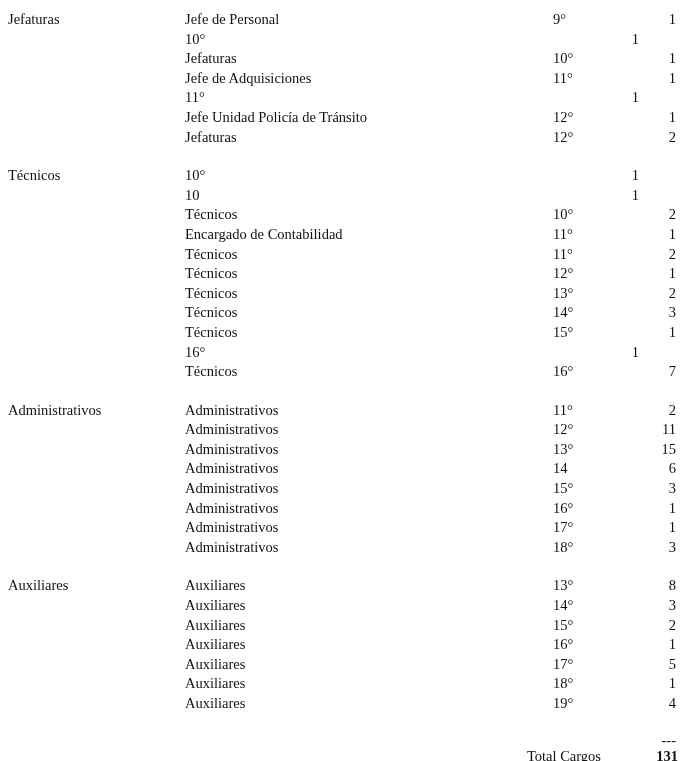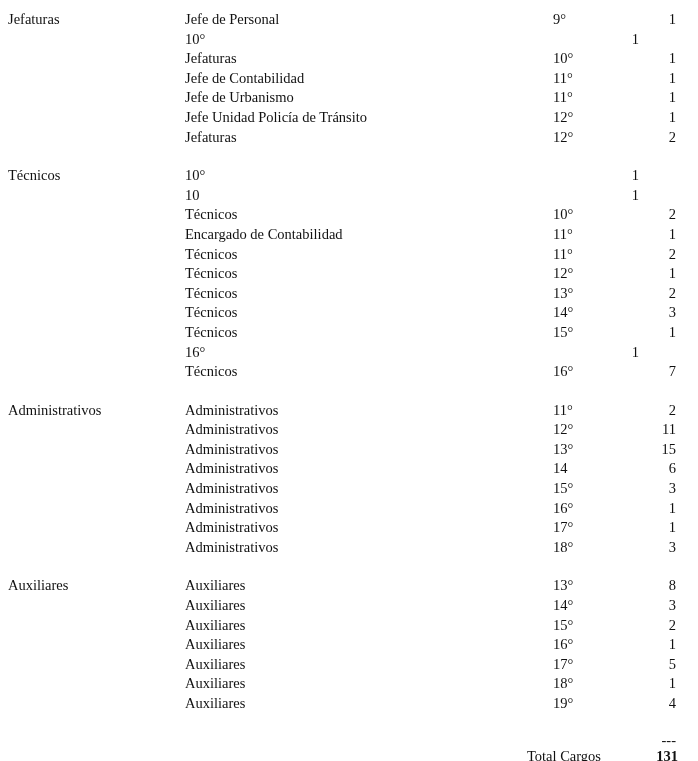--- a/index.html
+++ b/index.html
@@ -59,27 +59,26 @@
           <div class="cell-count">1</div>
         </div>
         <div class="row">
           <div class="cell-category"></div>
           <div class="cell-position">Jefaturas</div>
           <div class="cell-grade">10°</div>
           <div class="cell-count">1</div>
         </div>
         <div class="row">
           <div class="cell-category"></div>
-          <div class="cell-position">Jefe de Contabilidad</div>
-          <div class="cell-grade">11°</div>
-          <div class="cell-count">1</div>
-        </div>
-        <div class="row">
-          <div class="cell-category"></div>
-          <div class="cell-position">Jefe de Urbanismo</div>
+          <div class="cell-position">Jefe de Adquisiciones</div>
+          <div class="cell-grade">11°</div>
+          <div class="cell-count">1</div>
+        </div>
+        <div class="row">
+          <div class="cell-category"></div>
           <div class="cell-grade">11°</div>
           <div class="cell-count">1</div>
         </div>
         <div class="row">
           <div class="cell-category"></div>
           <div class="cell-position">Jefe Unidad Policía de Tránsito</div>
           <div class="cell-grade">12°</div>
           <div class="cell-count">1</div>
         </div>
         <div class="row">

